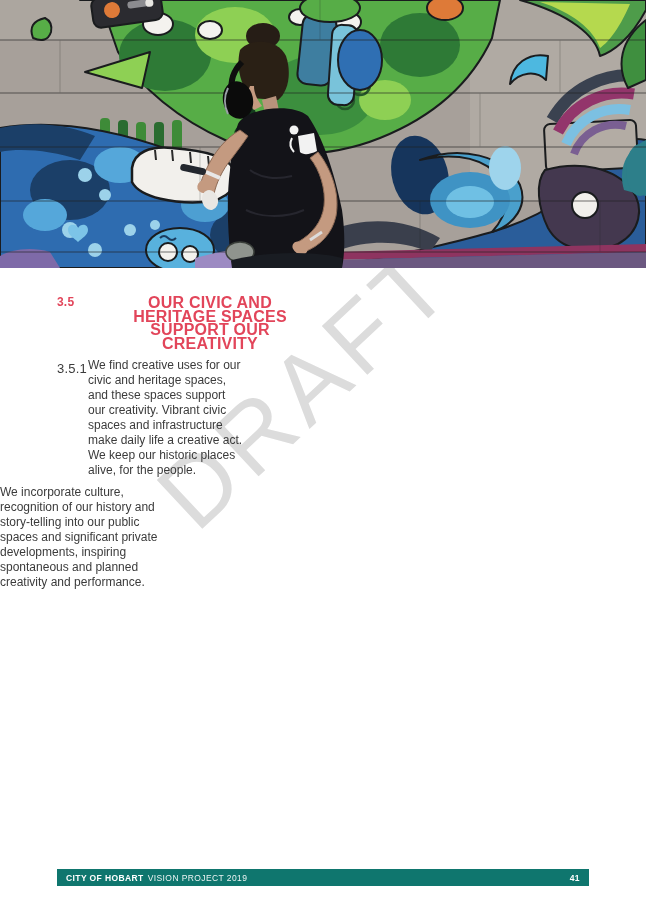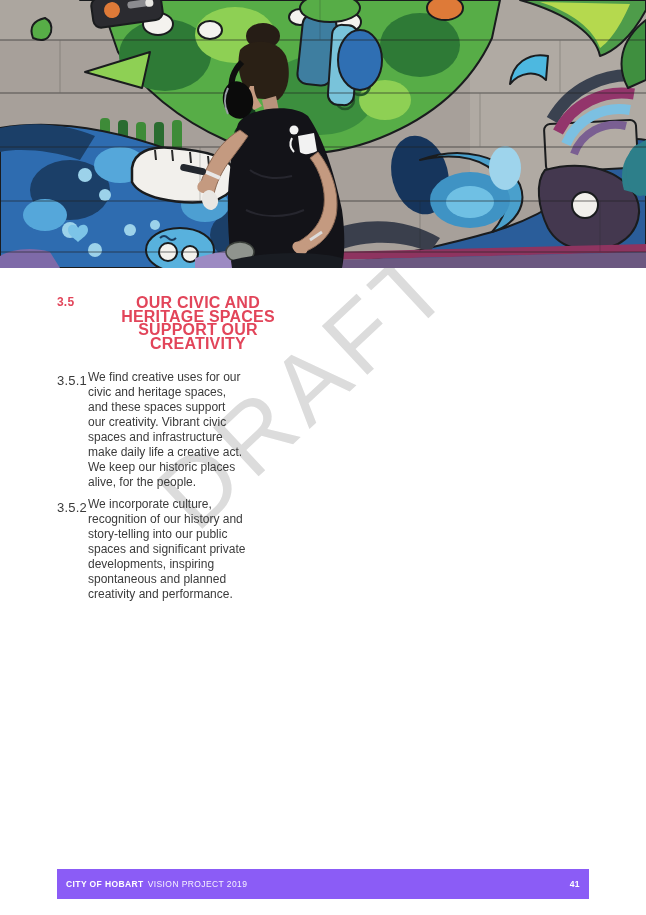--- a/index.html
+++ b/index.html
@@ -9,39 +9,39 @@
   }
   .hero{position:absolute;top:0;left:0;width:646px;height:268px;overflow:hidden;z-index:2;}
   .hero svg{display:block;}
   .watermark{
     position:absolute;left:305px;top:388px;z-index:0;
     transform:translate(-50%,-50%) rotate(-43deg);
     font-size:97px;letter-spacing:7px;font-weight:400;color:#dcdcdc;
     white-space:nowrap;user-select:none;
   }
   .content{position:absolute;top:296px;left:0;width:646px;z-index:1;}
-  .sec-head{display:flex;margin-bottom:20px;}
+  .sec-head{display:flex;margin-bottom:8px;gap:12px;}
   .sec-num{
     width:31px;margin-left:57px;font-size:12px;font-weight:bold;color:#e2455a;
     line-height:13.5px;letter-spacing:0.2px;
   }
   .sec-title{
     width:220px;font-size:16px;font-weight:bold;color:#e2455a;line-height:13.5px;
     letter-spacing:0.2px;white-space:pre-line;text-align:center;
   }
   .item{display:flex;margin-bottom:7px;}
   .item-num{
     width:31px;margin-left:57px;font-size:13px;color:#3b3b3b;
     padding-top:3px;letter-spacing:0.2px;
   }
   .item-text{
     width:200px;font-size:12px;line-height:15px;color:#3b3b3b;white-space:pre-line;
   }
   .footer-bar{
-    position:absolute;left:57px;top:869px;width:532px;height:30px;background:#8b5cf6;
+    position:absolute;left:57px;top:869px;width:532px;height:17px;background:#0f766e;
     display:flex;align-items:center;box-sizing:border-box;padding:0 9px;z-index:3;
     font-size:8.5px;color:#ffffff;letter-spacing:0.4px;
   }
   .footer-brand{font-weight:bold;}
   .footer-project{margin-left:4px;opacity:0.92;}
   .footer-page{margin-left:auto;font-weight:bold;}
 </style>
 </head>
 <body>
 
@@ -228,21 +228,20 @@
 civic and heritage spaces,
 and these spaces support
 our creativity. Vibrant civic
 spaces and infrastructure
 make daily life a creative act.
 We keep our historic places
 alive, for the people.</div>
     </div>
 
     <div class="item">
-      <div class="item-num">3.5.2</div>
       <div class="item-text">We incorporate culture,
 recognition of our history and
 story-telling into our public
 spaces and significant private
 developments, inspiring
 spontaneous and planned
 creativity and performance.</div>
     </div>
 
   </div>

